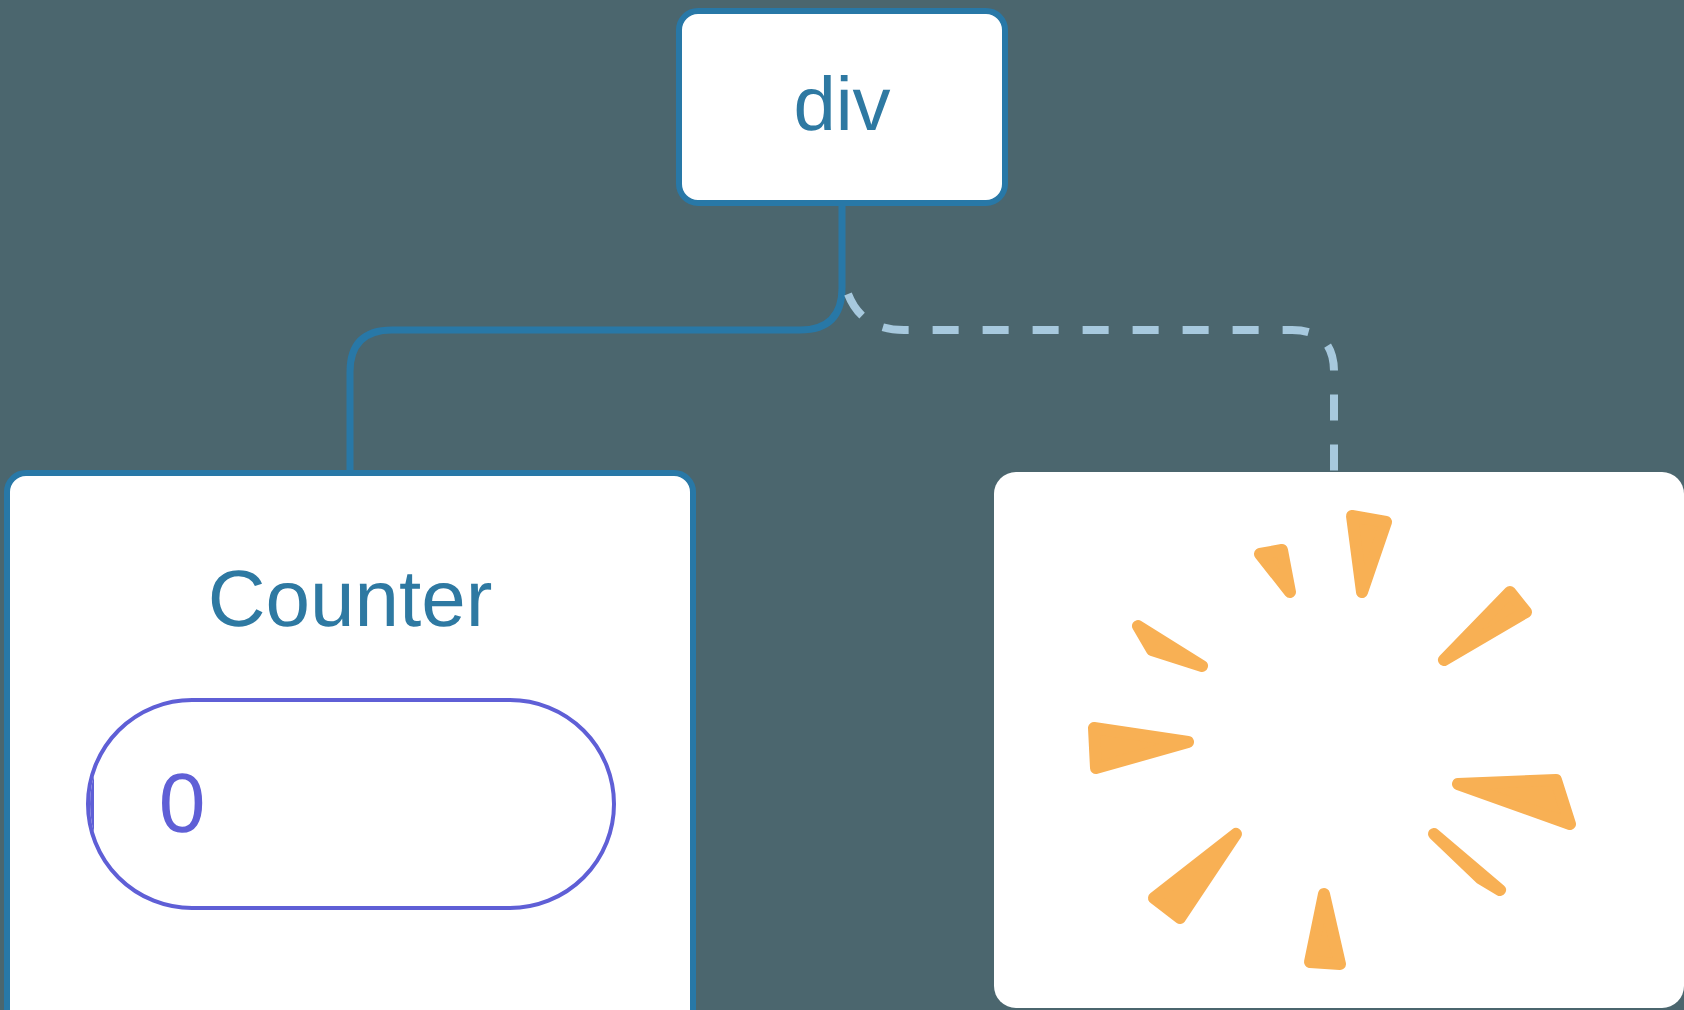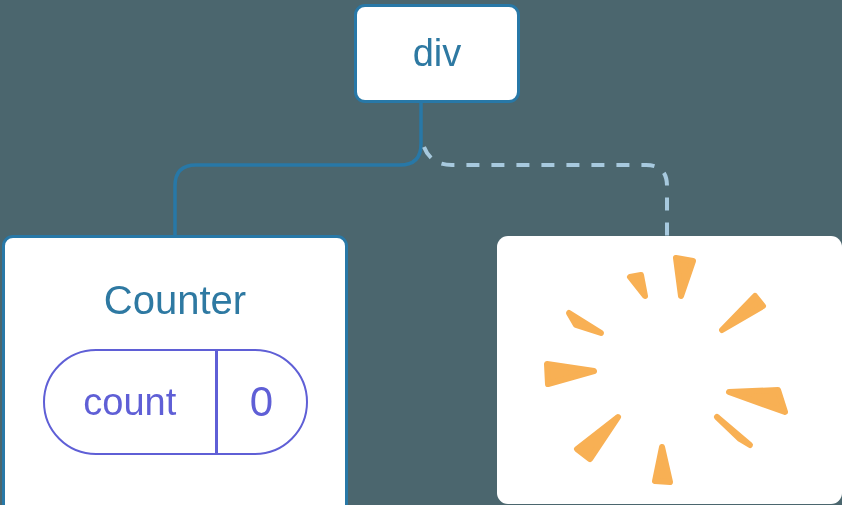--- a/index.html
+++ b/index.html
@@ -8,21 +8,21 @@
     width:842px;height:505px;
     background:var(--bg);
     overflow:hidden;
     font-family:"Liberation Sans", sans-serif;
   }
   #connectors{position:absolute;left:0;top:0;width:842px;height:505px;}
   #connectors .solid{fill:none;stroke:var(--line);stroke-width:3.5;}
   #connectors .dashed{fill:none;stroke:var(--dashed);stroke-width:4;stroke-dasharray:13 12;}
 
   .node-root{
-    position:absolute;left:354px;top:4px;width:166px;height:99px;
+    position:absolute;left:338px;top:4px;width:166px;height:99px;
     background:var(--card);
     border:3px solid var(--line);
     border-radius:11px;
     box-sizing:border-box;
     display:flex;align-items:center;justify-content:center;
     font-size:38px;color:var(--blue_text);font-weight:500;
   }
   .card-counter{
     position:absolute;left:2px;top:235px;width:346px;height:336px;
     background:var(--card);
@@ -77,21 +77,20 @@
     <path class="dashed" d="M 424 147 Q 431 165 452 165 L 646 165 Q 667 165 667 186 L 667 236"></path>
   </svg>
 
   <div class="node-root">
     <span>div</span>
   </div>
 
   <div class="card-counter">
     <div class="counter-title">Counter</div>
     <div class="state-pill">
-      <span class="state-key">count</span>
       <span class="state-divider"></span>
       <span class="state-value">0</span>
     </div>
   </div>
 
   <div class="card-destroyed">
     <svg class="burst" viewBox="0 0 345 268">
       <polygon points="179,22 196,25 184,60"></polygon>
       <polygon points="133,41 144,39 148,60"></polygon>
       <polygon points="72,77 79,89 104,97"></polygon>

